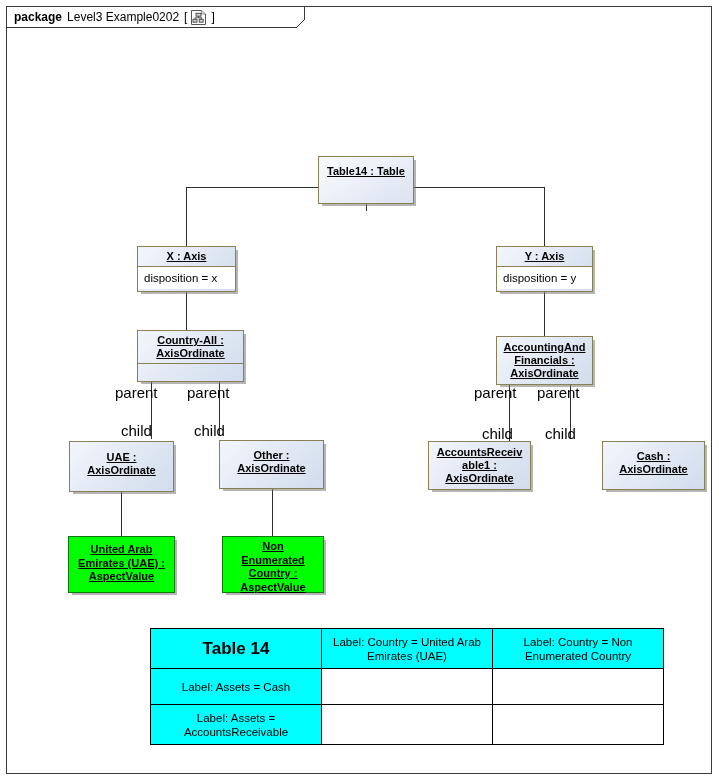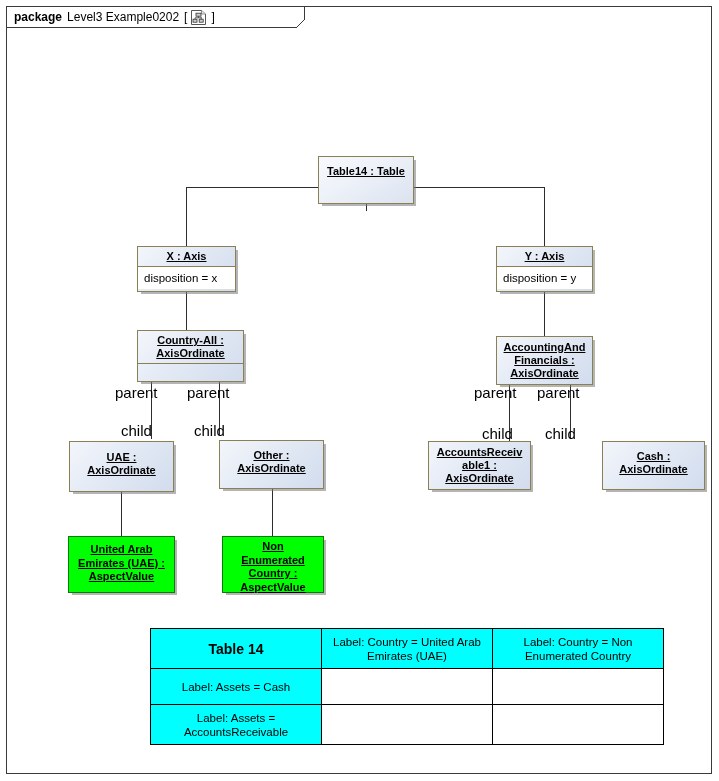--- a/index.html
+++ b/index.html
@@ -151,21 +151,21 @@
   .tbl td {
     border: 1px solid #000;
     font-size: 11.5px;
     color: #000;
     text-align: center;
     vertical-align: middle;
     padding: 3px 4px;
     line-height: 14px;
   }
   .tbl td.cyan { background: #00ffff; }
-  .tbl td.corner { background: #00ffff; font-weight: bold; font-size: 14px; }
+  .tbl td.corner { background: #00ffff; font-weight: bold; font-size: 17px; }
   .tbl td.empty { background: #ffffff; }
   .col-a { width: 162px; }
   .col-b { width: 162px; }
   .col-c { width: 162px; }
   .row-h { height: 40px; }
   .row-1 { height: 36px; padding-left: 14px; }
   .row-2 { height: 40px; }
 </style>
 </head>
 <body>

